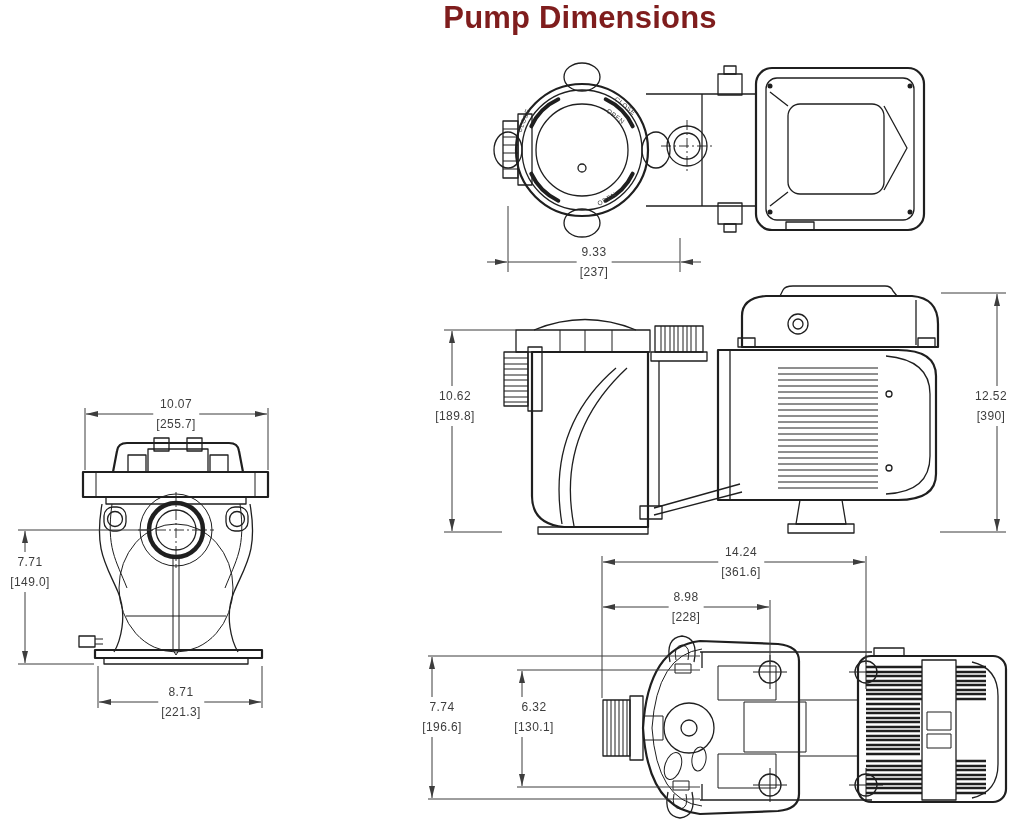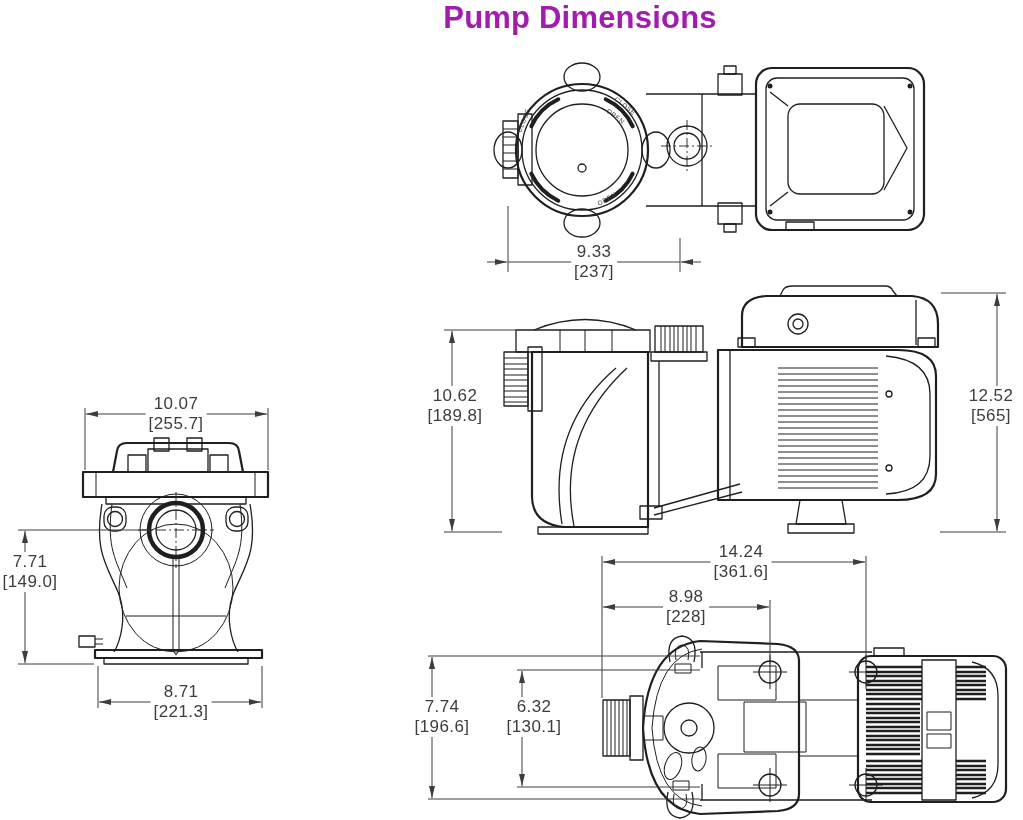--- a/index.html
+++ b/index.html
@@ -1,21 +1,21 @@
 <!DOCTYPE html>
 <html><head>
 <meta charset="utf-8">
 <style>
   html,body{margin:0;padding:0;background:#fff;}
   #canvas{position:relative;width:1023px;height:820px;background:#fff;overflow:hidden;
           font-family:"Liberation Sans","DejaVu Sans",sans-serif;}
   .title{position:absolute;left:580px;top:0px;transform:translateX(-50%);
-         font-size:31px;font-weight:bold;color:#a21caf;white-space:nowrap;letter-spacing:.2px;}
+         font-size:31px;font-weight:bold;color:#7f1d1d;white-space:nowrap;letter-spacing:.2px;}
   .dim{position:absolute;transform:translateX(-50%);text-align:center;
-       font-size:17px;line-height:20px;color:#3d3d3d;background:#fff;
+       font-size:12px;line-height:20px;color:#3d3d3d;background:#fff;
        padding:0 3px;white-space:nowrap;letter-spacing:.4px;}
   svg{position:absolute;left:0;top:0;}
   svg *{fill:none;stroke:#1f1f1f;stroke-width:1.3;stroke-linejoin:round;}
   svg .thin{stroke-width:1;}
   svg .bold{stroke-width:2.2;}
   svg .bold2{stroke-width:4.5;}
   svg .fin{stroke-width:1;}
   svg .stripe{stroke-width:2.6;}
   svg .slot{stroke-width:4;stroke-linecap:round;}
   svg .dash{stroke-dasharray:10 3 2 3;stroke-width:.9;}
@@ -268,21 +268,21 @@
   <div>[237]</div>
 </div>
 
 <div class="dim" style="left:455px;top:386px">
   <div>10.62</div>
   <div>[189.8]</div>
 </div>
 
 <div class="dim" style="left:991px;top:386px">
   <div>12.52</div>
-  <div>[565]</div>
+  <div>[390]</div>
 </div>
 
 <div class="dim" style="left:176px;top:394px">
   <div>10.07</div>
   <div>[255.7]</div>
 </div>
 
 <div class="dim" style="left:30px;top:552px">
   <div>7.71</div>
   <div>[149.0]</div>

